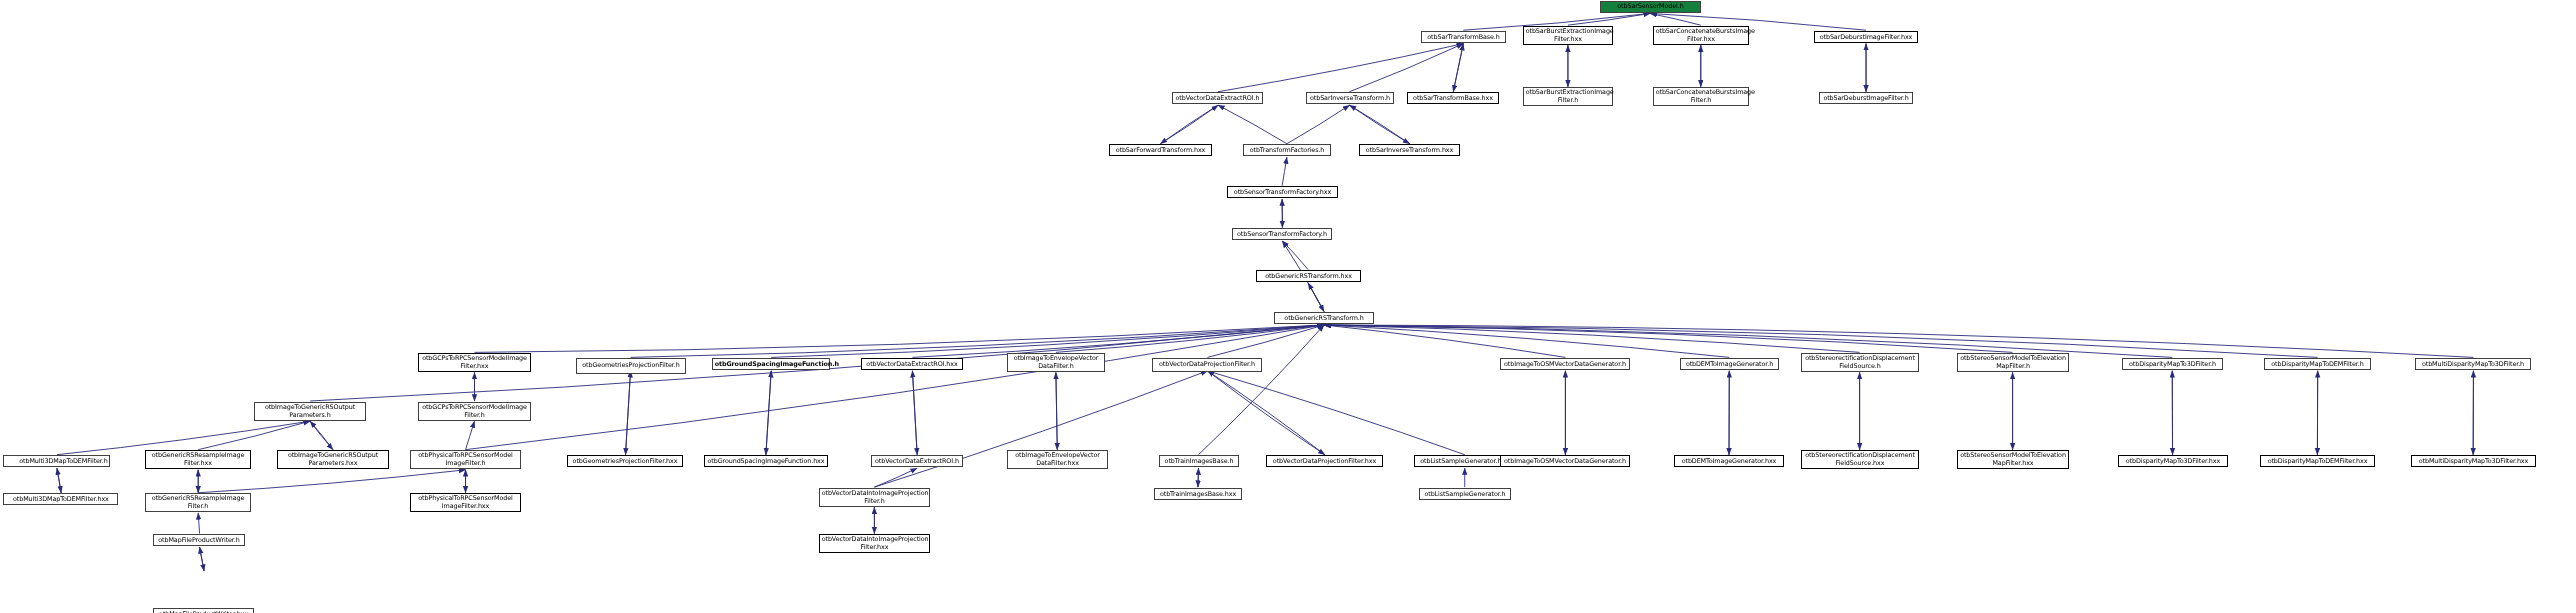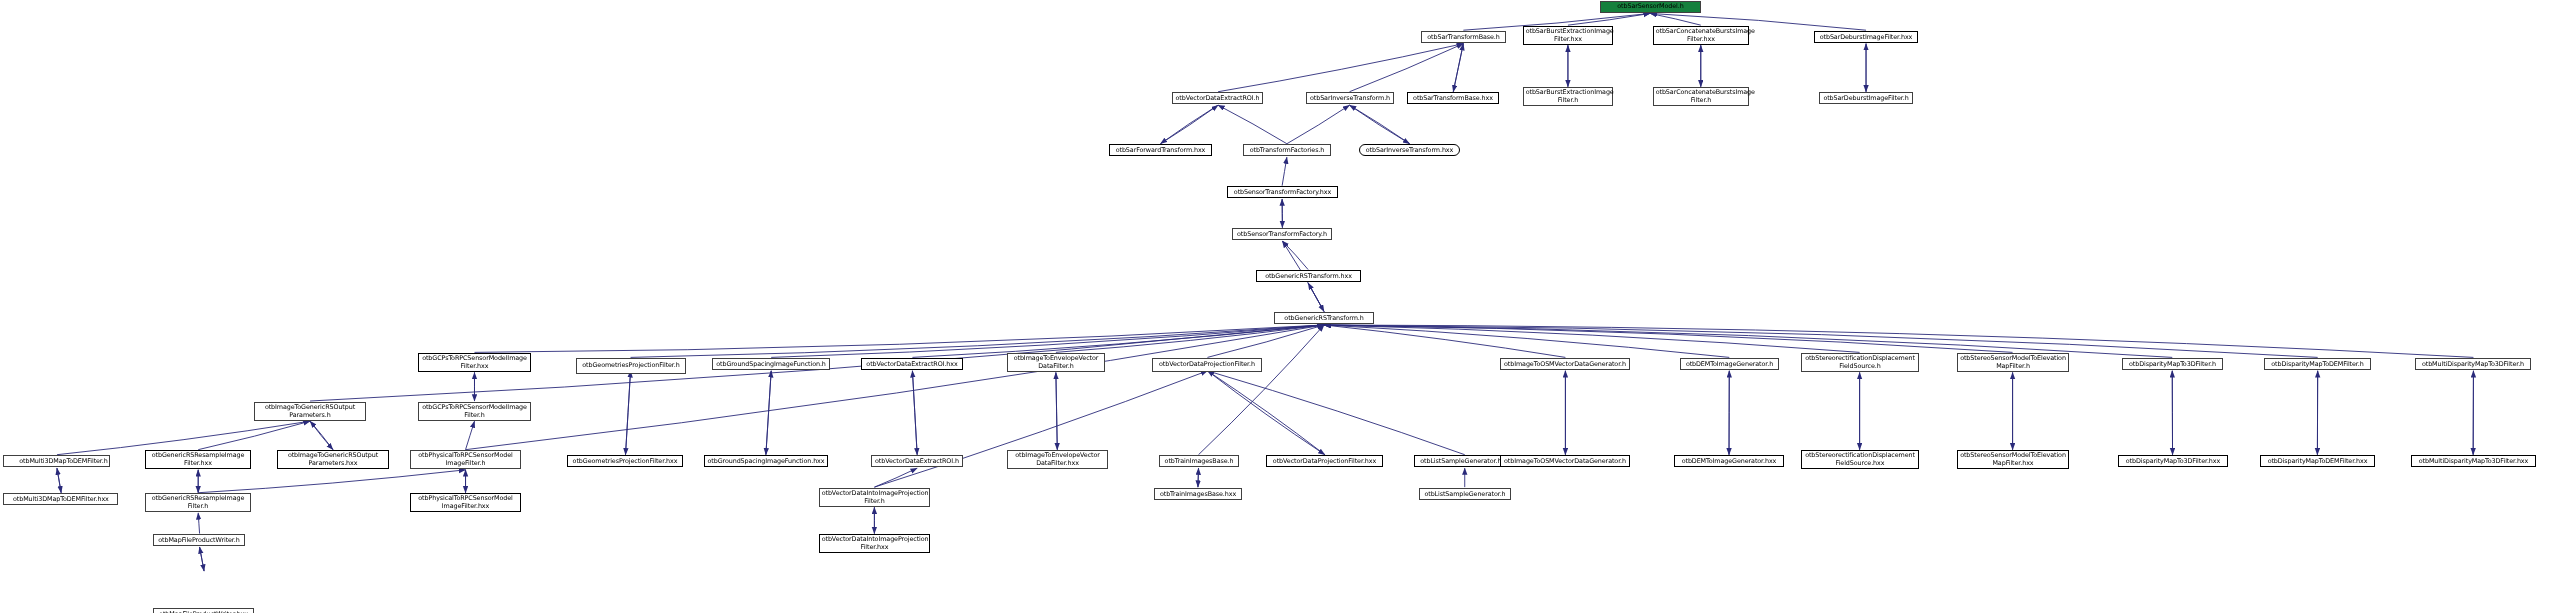--- a/index.html
+++ b/index.html
@@ -173,21 +173,21 @@
       </div>
       <div class="node thick" style="left: 1819px; top: 92px; width: 94px; height: 12.3px;">
         <span class="lbl">otbSarDeburstImageFilter.h</span>
       </div>
       <div class="node" style="left: 1109px; top: 144px; width: 103px; height: 12.3px;">
         <span class="lbl">otbSarForwardTransform.hxx</span>
       </div>
       <div class="node thick" style="left: 1243px; top: 144px; width: 88px; height: 12.3px;">
         <span class="lbl">otbTransformFactories.h</span>
       </div>
-      <div class="node" style="left: 1359px; top: 144px; width: 101px; height: 12.3px; border-radius: 6px;">
+      <div class="node" style="left: 1359px; top: 144px; width: 101px; height: 12.3px;">
         <span class="lbl">otbSarInverseTransform.hxx</span>
       </div>
       <div class="node" style="left: 1227px; top: 186px; width: 111px; height: 12.3px;">
         <span class="lbl">otbSensorTransformFactory.hxx</span>
       </div>
       <div class="node thick" style="left: 1232px; top: 228px; width: 100px; height: 12.3px;">
         <span class="lbl">otbSensorTransformFactory.h</span>
       </div>
       <div class="node" style="left: 1256px; top: 270px; width: 105px; height: 12.3px;">
         <span class="lbl">otbGenericRSTransform.hxx</span>
@@ -200,21 +200,21 @@
       </div>
       <div class="node" style="left: 418px; top: 353px; width: 113px; height: 19px;">
         <span class="lbl">otbGCPsToRPCSensorModelImage<br>Filter.hxx</span>
       </div>
       <div class="node thick" style="left: 418px; top: 402px; width: 113px; height: 19px;">
         <span class="lbl">otbGCPsToRPCSensorModelImage<br>Filter.h</span>
       </div>
       <div class="node thick" style="left: 576px; top: 358px; width: 110px; height: 16px;">
         <span class="lbl">otbGeometriesProjectionFilter.h</span>
       </div>
-      <div class="node thick" style="left: 712px; top: 358px; width: 118px; height: 12.3px;">
+      <div class="node thick" style="left: 712px; top: 358px; width: 118px; height: 12.3px; font-weight: bold;">
         <span class="lbl">otbGroundSpacingImageFunction.h</span>
       </div>
       <div class="node" style="left: 861px; top: 358px; width: 102px; height: 12.3px;">
         <span class="lbl">otbVectorDataExtractROI.hxx</span>
       </div>
       <div class="node thick" style="left: 1007px; top: 353px; width: 98px; height: 19px;">
         <span class="lbl">otbImageToEnvelopeVector<br>DataFilter.h</span>
       </div>
       <div class="node thick" style="left: 1152px; top: 358px; width: 110px; height: 14px;">
         <span class="lbl">otbVectorDataProjectionFilter.h</span>

